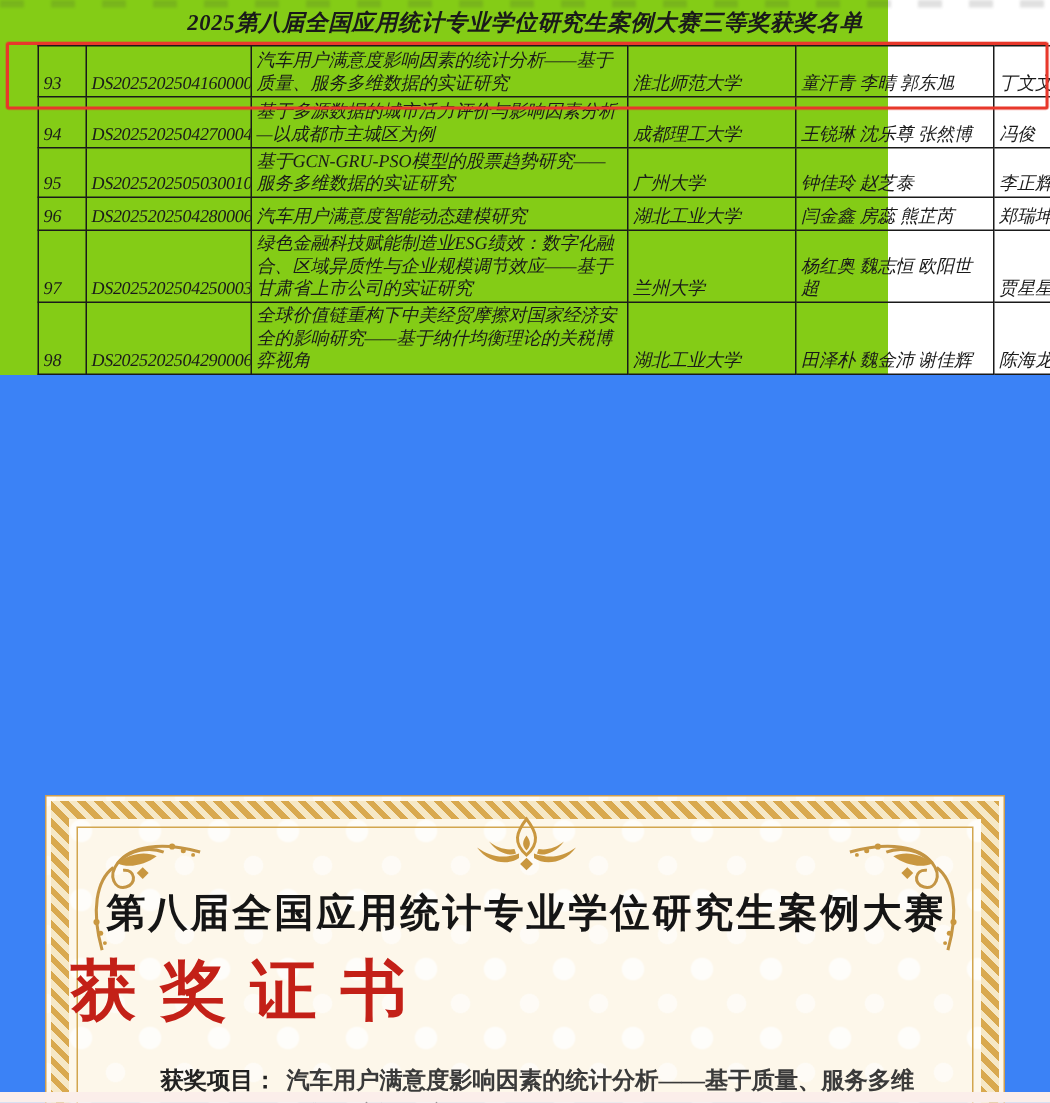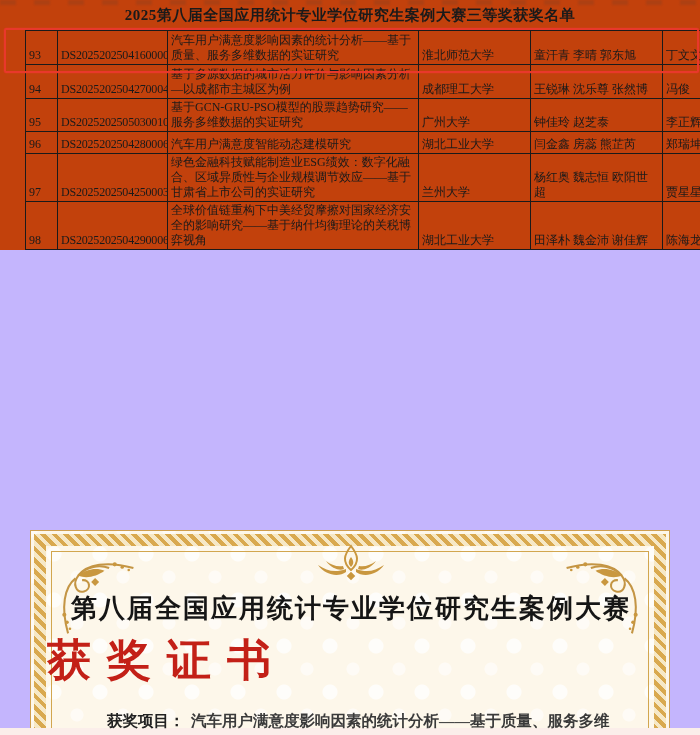--- a/index.html
+++ b/index.html
@@ -3,42 +3,42 @@
 <meta charset="utf-8">
 <style>
   html,body{margin:0;padding:0;}
   body{
     width:700px;height:735px;position:relative;overflow:hidden;
     background:#ffffff;
     font-family:"Liberation Serif","DejaVu Serif",serif;
     color:#1a1a1a;
   }
   
-  .top-section{position:absolute;left:0;top:0;width:700px;height:250px;background:#c2410c;}
+  .top-section{position:absolute;left:0;top:0;width:592px;height:250px;background:#84cc16;font-style:italic;}
   .top-smudge{position:absolute;left:0;top:0;width:700px;height:5px;
     background:repeating-linear-gradient(90deg,rgba(60,60,60,.35) 0 16px,transparent 16px 34px);
     filter:blur(1.2px);opacity:.45;}
   .list-title{position:absolute;left:0;top:6px;width:700px;text-align:center;
     font-size:15px;font-weight:bold;letter-spacing:.5px;}
   table.winners{position:absolute;left:25px;top:30px;width:672px;
     border-collapse:collapse;table-layout:fixed;}
   table.winners td{border:1px solid #1a1a1a;padding:1px 3px;font-size:12px;line-height:15px;
     vertical-align:bottom;overflow:hidden;}
   td.c-num{width:25px;text-align:left;vertical-align:middle;font-size:12px;}
   td.c-id{width:103px;font-size:10.5px;letter-spacing:-.2px;padding-left:1px;padding-right:0;}
   td.c-title{width:244px;}
   td.c-univ{width:105px;margin-top:36px;}
   td.c-auth{width:125px;}
   td.c-adv{width:70px;}
   tr.h34{height:34px;} tr.h32{height:32px;} tr.h22{height:22px;} tr.h48{height:48px;} tr.h36{height:36px;}
   .highlight-box{position:absolute;left:4px;top:28px;width:691px;height:41px;
     border:2.5px solid #e8382b;border-radius:2px;pointer-events:none;
     box-shadow:0 0 0 .5px rgba(232,56,43,.4);}
   
-  .bottom-section{position:absolute;left:0;top:250px;width:700px;height:485px;background:#c4b5fd;}
+  .bottom-section{position:absolute;left:0;top:250px;width:700px;height:485px;background:#3b82f6;}
   .bottom-section:after{content:"";position:absolute;left:0;bottom:0;width:700px;height:7px;background:#fbeeea;}
   
   .certificate{position:absolute;left:30px;top:280px;width:640px;height:432px;
     background:#fdf7ea;border:1px solid #cf9f4f;box-sizing:border-box;
     background-image:
       radial-gradient(circle,rgba(255,255,255,.75) 0 7px,rgba(255,255,255,0) 8px),
       radial-gradient(circle,rgba(255,255,255,.55) 0 6px,rgba(255,255,255,0) 7px);
     background-size:46px 46px,46px 46px;background-position:0 0,23px 23px;}
   .band{position:absolute;inset:3px;border:12px solid transparent;
     border-image:repeating-linear-gradient(45deg,#d9a94f 0 4px,#f6e8c6 4px 8px) 12;pointer-events:none;}

